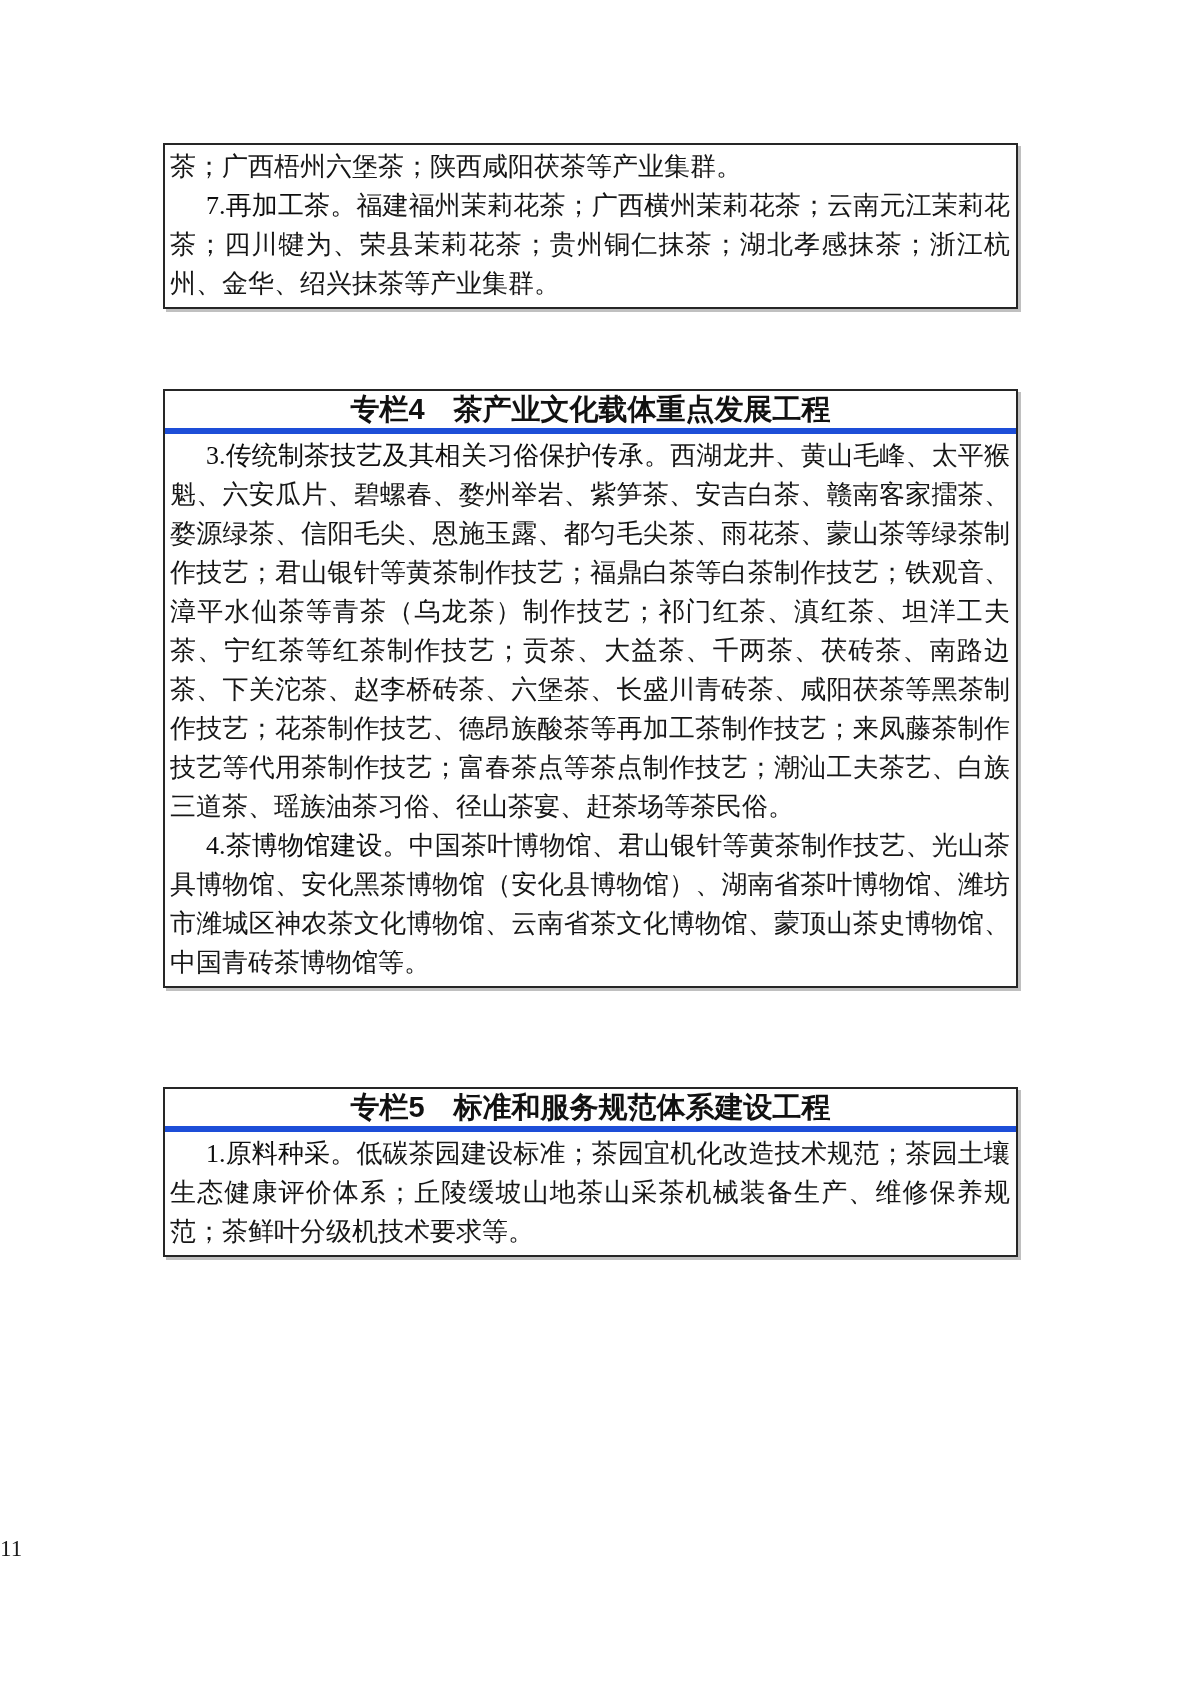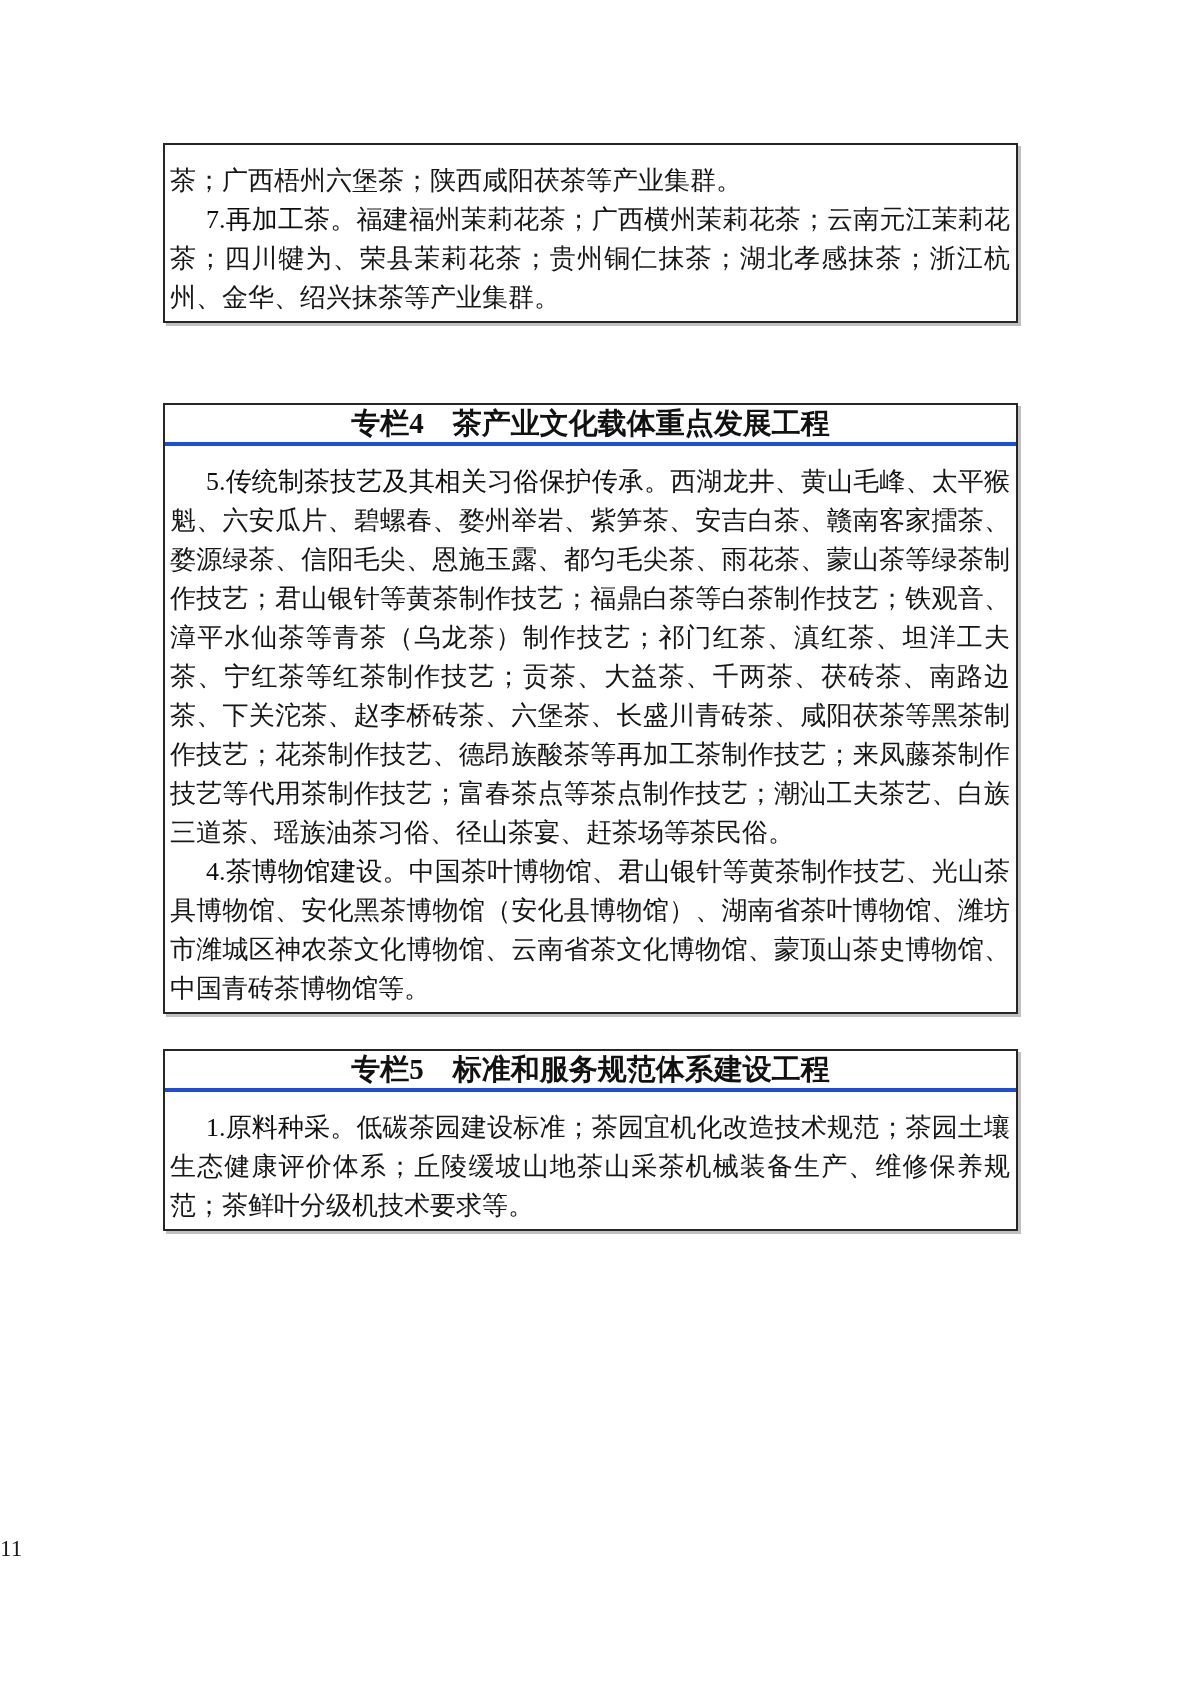--- a/index.html
+++ b/index.html
@@ -21,35 +21,35 @@
     top: 143px;
     width: 855px;
   }
   .panel {
     border: 2px solid #262626;
     background: #ffffff;
     box-sizing: border-box;
     box-shadow: 3px 3px 0 rgba(140,140,140,0.55);
   }
   .panel.gap-a { margin-top: 80px; }
-  .panel.gap-b { margin-top: 35px; }
+  .panel.gap-b { margin-top: 99px; }
   .panel-title {
-    font-family: Liberation Serif, serif;
+    font-family: Liberation Sans, sans-serif;
     font-weight: 700;
     font-size: 29px;
     line-height: 37px;
     height: 37px;
     text-align: center;
-    border-bottom: 4px solid #1d4ed8;
+    border-bottom: 6px solid #1d4ed8;
     color: #111111;
     white-space: nowrap;
     overflow: hidden;
   }
   .panel-body {
-    padding: 16px 6px 4px 5px;
+    padding: 2px 6px 4px 5px;
     font-size: 26px;
     line-height: 39px;
     text-align: justify;
   }
   .para {
     margin: 0;
     text-indent: 36px;
   }
   .para.continuation { text-indent: 0; }
   .lead {
@@ -76,21 +76,21 @@
     <div class="panel">
       <div class="panel-body">
         <p class="para continuation"><span>茶；广西梧州六堡茶；陕西咸阳茯茶等产业集群。</span></p>
         <p class="para"><span class="lead">7.再加工茶。</span><span>福建福州茉莉花茶；广西横州茉莉花茶；云南元江茉莉花茶；四川犍为、荣县茉莉花茶；贵州铜仁抹茶；湖北孝感抹茶；浙江杭州、金华、绍兴抹茶等产业集群。</span></p>
       </div>
     </div>
 
     <div class="panel gap-a">
       <div class="panel-title">专栏4　茶产业文化载体重点发展工程</div>
       <div class="panel-body">
-        <p class="para"><span class="lead">5.传统制茶技艺及其相关习俗保护传承。</span><span>西湖龙井、黄山毛峰、太平猴魁、六安瓜片、碧螺春、婺州举岩、紫笋茶、安吉白茶、赣南客家擂茶、婺源绿茶、信阳毛尖、恩施玉露、都匀毛尖茶、雨花茶、蒙山茶等绿茶制作技艺；君山银针等黄茶制作技艺；福鼎白茶等白茶制作技艺；铁观音、漳平水仙茶等青茶（乌龙茶）制作技艺；祁门红茶、滇红茶、坦洋工夫茶、宁红茶等红茶制作技艺；贡茶、大益茶、千两茶、茯砖茶、南路边茶、下关沱茶、赵李桥砖茶、六堡茶、长盛川青砖茶、咸阳茯茶等黑茶制作技艺；花茶制作技艺、德昂族酸茶等再加工茶制作技艺；来凤藤茶制作技艺等代用茶制作技艺；富春茶点等茶点制作技艺；潮汕工夫茶艺、白族三道茶、瑶族油茶习俗、径山茶宴、赶茶场等茶民俗。</span></p>
+        <p class="para"><span class="lead">3.传统制茶技艺及其相关习俗保护传承。</span><span>西湖龙井、黄山毛峰、太平猴魁、六安瓜片、碧螺春、婺州举岩、紫笋茶、安吉白茶、赣南客家擂茶、婺源绿茶、信阳毛尖、恩施玉露、都匀毛尖茶、雨花茶、蒙山茶等绿茶制作技艺；君山银针等黄茶制作技艺；福鼎白茶等白茶制作技艺；铁观音、漳平水仙茶等青茶（乌龙茶）制作技艺；祁门红茶、滇红茶、坦洋工夫茶、宁红茶等红茶制作技艺；贡茶、大益茶、千两茶、茯砖茶、南路边茶、下关沱茶、赵李桥砖茶、六堡茶、长盛川青砖茶、咸阳茯茶等黑茶制作技艺；花茶制作技艺、德昂族酸茶等再加工茶制作技艺；来凤藤茶制作技艺等代用茶制作技艺；富春茶点等茶点制作技艺；潮汕工夫茶艺、白族三道茶、瑶族油茶习俗、径山茶宴、赶茶场等茶民俗。</span></p>
         <p class="para"><span class="lead">4.茶博物馆建设。</span><span>中国茶叶博物馆、君山银针等黄茶制作技艺、光山茶具博物馆、安化黑茶博物馆（安化县博物馆）、湖南省茶叶博物馆、潍坊市潍城区神农茶文化博物馆、云南省茶文化博物馆、蒙顶山茶史博物馆、中国青砖茶博物馆等。</span></p>
       </div>
     </div>
 
     <div class="panel gap-b">
       <div class="panel-title">专栏5　标准和服务规范体系建设工程</div>
       <div class="panel-body">
         <p class="para"><span class="lead">1.原料种采。</span><span>低碳茶园建设标准；茶园宜机化改造技术规范；茶园土壤生态健康评价体系；丘陵缓坡山地茶山采茶机械装备生产、维修保养规范；茶鲜叶分级机技术要求等。</span></p>
       </div>
     </div>

